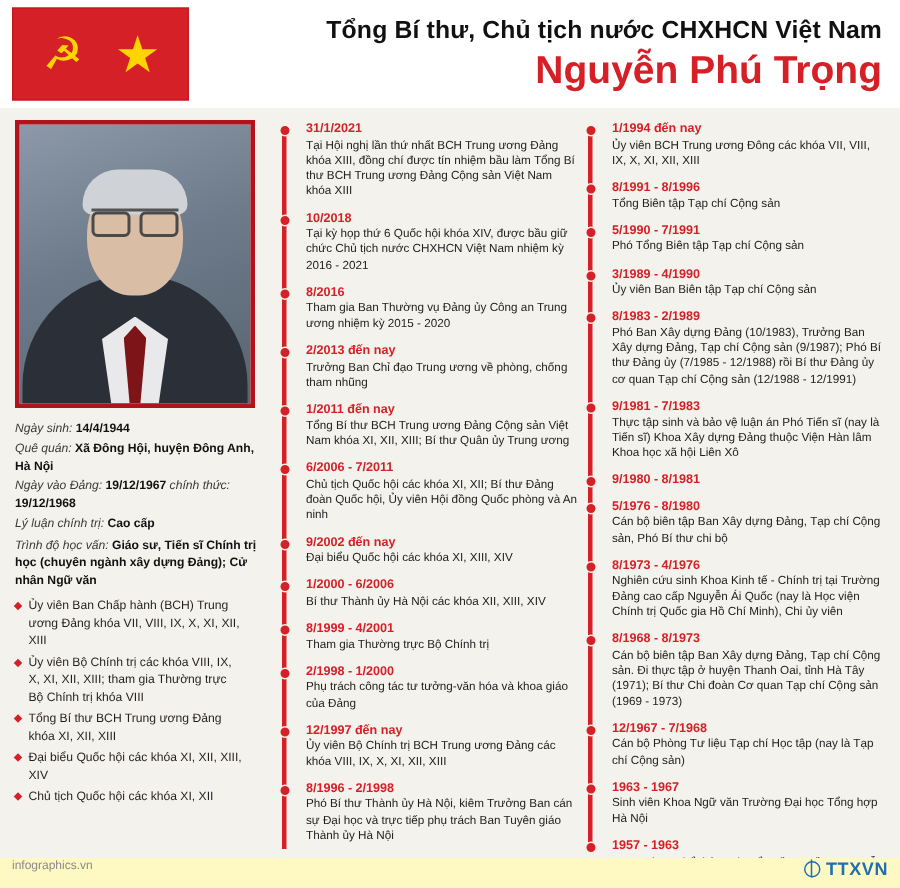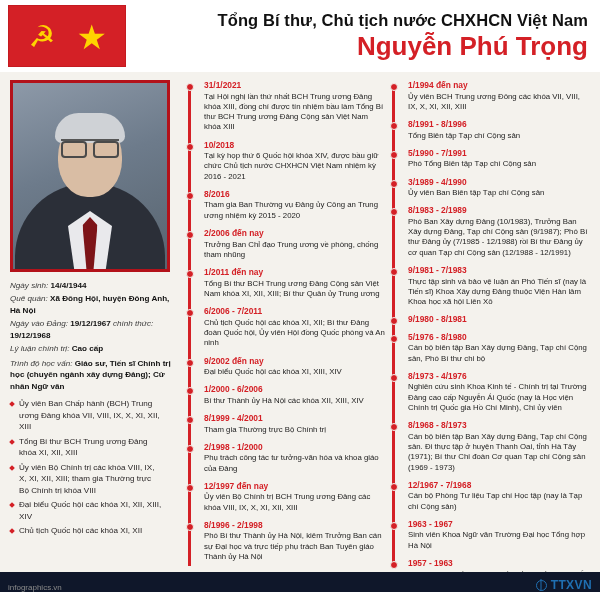--- a/index.html
+++ b/index.html
@@ -213,23 +213,23 @@
     font-size: 7.8px;
     line-height: 1.32;
     color: #222;
     margin-top: 1px;
   }
   
   .footer {
     position: absolute;
     left: 0; right: 0; bottom: 0;
     height: 20px;
-    background: #0f172a;
+    background: #fef9c3;
     display: flex;
-    align-items: flex-end;
+    align-items: flex-start;
     justify-content: space-between;
     padding: 0 8px;
   }
   .footer .src {
     font-size: 8px;
     color: #8a8a8a;
   }
   .footer .brand {
     display: flex;
     align-items: center;
@@ -301,22 +301,22 @@
           <span class="lbl">Lý luận chính trị:</span>
           <span class="val">Cao cấp</span>
         </div>
         <div class="row block">
           <span class="lbl">Trình độ học vấn:</span>
           <span class="val">Giáo sư, Tiến sĩ Chính trị học (chuyên ngành xây dựng Đảng); Cử nhân Ngữ văn</span>
         </div>
 
         <ul class="bullets">
           <li>Ủy viên Ban Chấp hành (BCH) Trung ương Đảng khóa VII, VIII, IX, X, XI, XII, XIII</li>
+          <li>Ủy viên Bộ Chính trị các khóa VIII, IX, X, XI, XII, XIII; tham gia Thường trực Bộ Chính trị khóa VIII</li>
           <li>Tổng Bí thư BCH Trung ương Đảng khóa XI, XII, XIII</li>
-          <li>Ủy viên Bộ Chính trị các khóa VIII, IX, X, XI, XII, XIII; tham gia Thường trực Bộ Chính trị khóa VIII</li>
           <li>Đại biểu Quốc hội các khóa XI, XII, XIII, XIV</li>
           <li>Chủ tịch Quốc hội các khóa XI, XII</li>
         </ul>
       </div>
     </div>
 
     <div class="tl-col">
       <div class="axis"></div>
 
       <div class="entry">
@@ -329,21 +329,21 @@
         <div class="date">10/2018</div>
         <div class="desc">Tại kỳ họp thứ 6 Quốc hội khóa XIV, được bầu giữ chức Chủ tịch nước CHXHCN Việt Nam nhiệm kỳ 2016 - 2021</div>
       </div>
       <div class="entry">
         <span class="dot"></span>
         <div class="date">8/2016</div>
         <div class="desc">Tham gia Ban Thường vụ Đảng ủy Công an Trung ương nhiệm kỳ 2015 - 2020</div>
       </div>
       <div class="entry">
         <span class="dot"></span>
-        <div class="date">2/2006 đến nay</div>
+        <div class="date">2/2013 đến nay</div>
         <div class="desc">Trưởng Ban Chỉ đạo Trung ương về phòng, chống tham nhũng</div>
       </div>
       <div class="entry">
         <span class="dot"></span>
         <div class="date">1/2011 đến nay</div>
         <div class="desc">Tổng Bí thư BCH Trung ương Đảng Cộng sản Việt Nam khóa XI, XII, XIII; Bí thư Quân ủy Trung ương</div>
       </div>
       <div class="entry">
         <span class="dot"></span>
         <div class="date">6/2006 - 7/2011</div>

